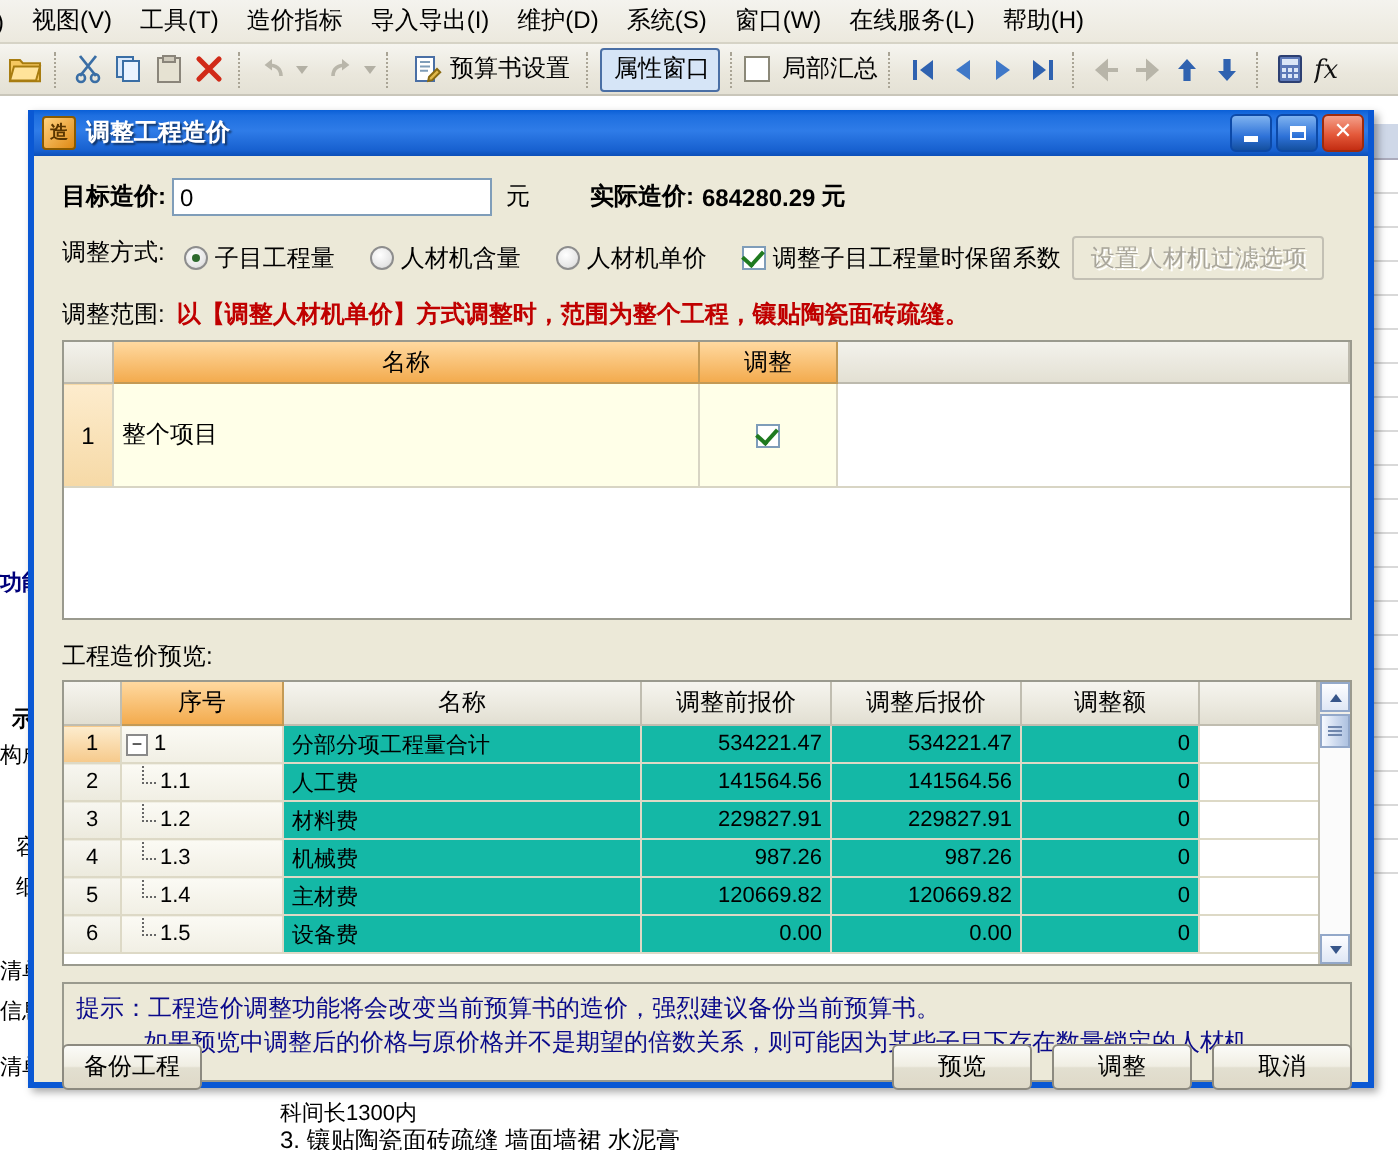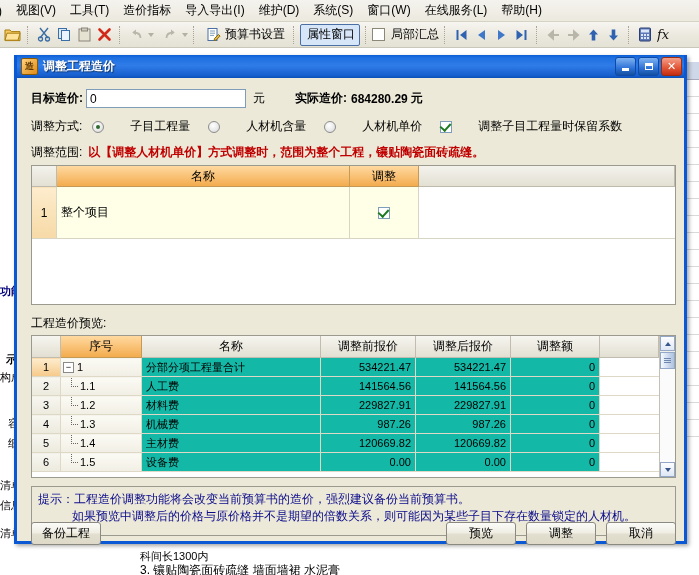--- a/index.html
+++ b/index.html
@@ -138,21 +138,21 @@
     background:#2d6a2d;
   }
   .chk{
     width:12px;height:12px;border:1px solid #7f9db9;background:#fff;
     display:inline-block;position:relative;margin-right:3px;flex:none;box-sizing:border-box;
   }
   .chk.on::after{
     content:"";position:absolute;left:1px;top:-1px;width:5px;height:8px;
     border:solid #1f7a1f;border-width:0 2px 2px 0;transform:rotate(42deg);
   }
-  .opt{display:flex;align-items:center;margin-right:18px;white-space:nowrap;gap:23px;}
+  .opt{display:flex;align-items:center;margin-right:18px;white-space:nowrap;}
   .btn-disabled{
     margin-left:6px;height:20px;padding:0 8px;
     border:1px solid #c3c0b4;background:#ece9d8;color:#a8a59a;
     font-size:12px;display:flex;align-items:center;border-radius:2px;
     text-shadow:1px 1px 0 #fff;white-space:nowrap;
   }
 
   .row-scope{margin:9px 0 0 14px;display:flex;align-items:center;}
   .scope-note{color:#c00000;font-weight:bold;font-size:12px;white-space:nowrap;}
   .scope-lbl{color:#000;font-size:12px;margin-right:6px;white-space:nowrap;}
@@ -507,20 +507,21 @@
       <span class="opt">
         <span class="radio"></span>
         <span class="lbl-n">人材机单价</span>
       </span>
 
       <span class="opt" style="margin-right:0">
         <span class="chk on"></span>
         <span class="lbl-n">调整子目工程量时保留系数</span>
       </span>
 
+      <span class="btn-disabled">设置人材机过滤选项</span>
     </div>
 
     <div class="row-scope">
       <span class="scope-lbl">调整范围:</span>
       <span class="scope-note">以【调整人材机单价】方式调整时，范围为整个工程，镶贴陶瓷面砖疏缝。</span>
     </div>
 
     <div class="scope-box">
       <table>
         <thead>

